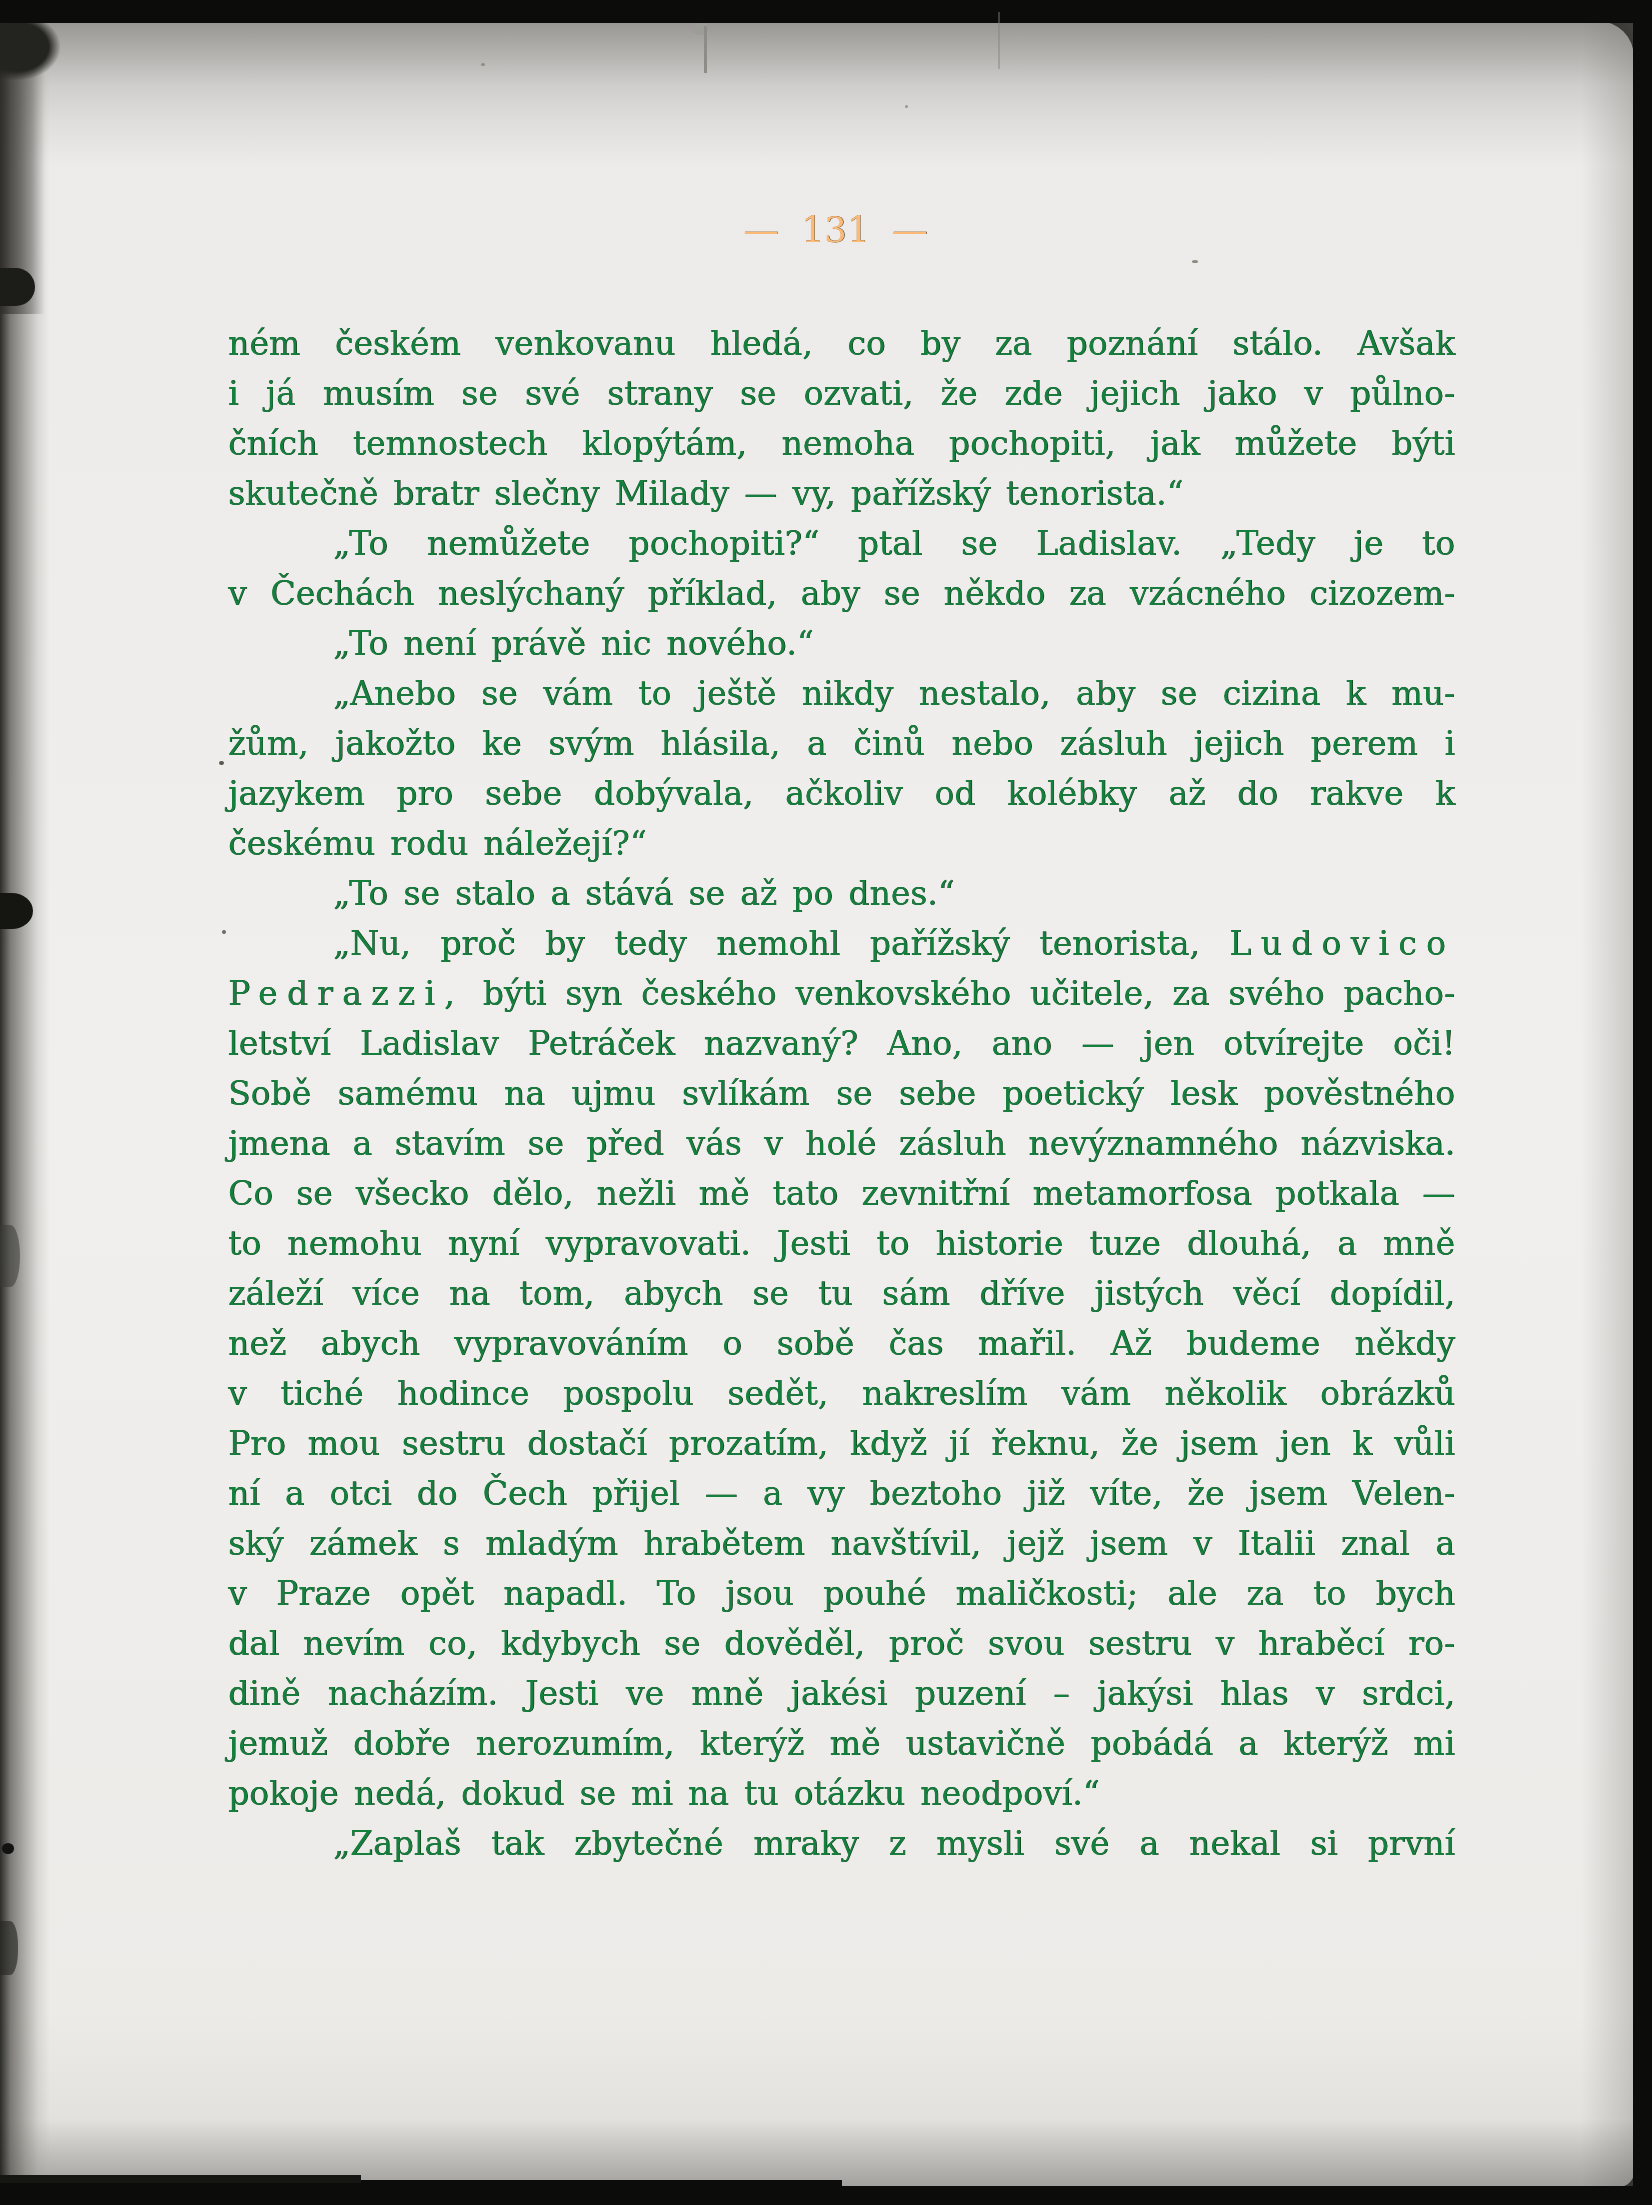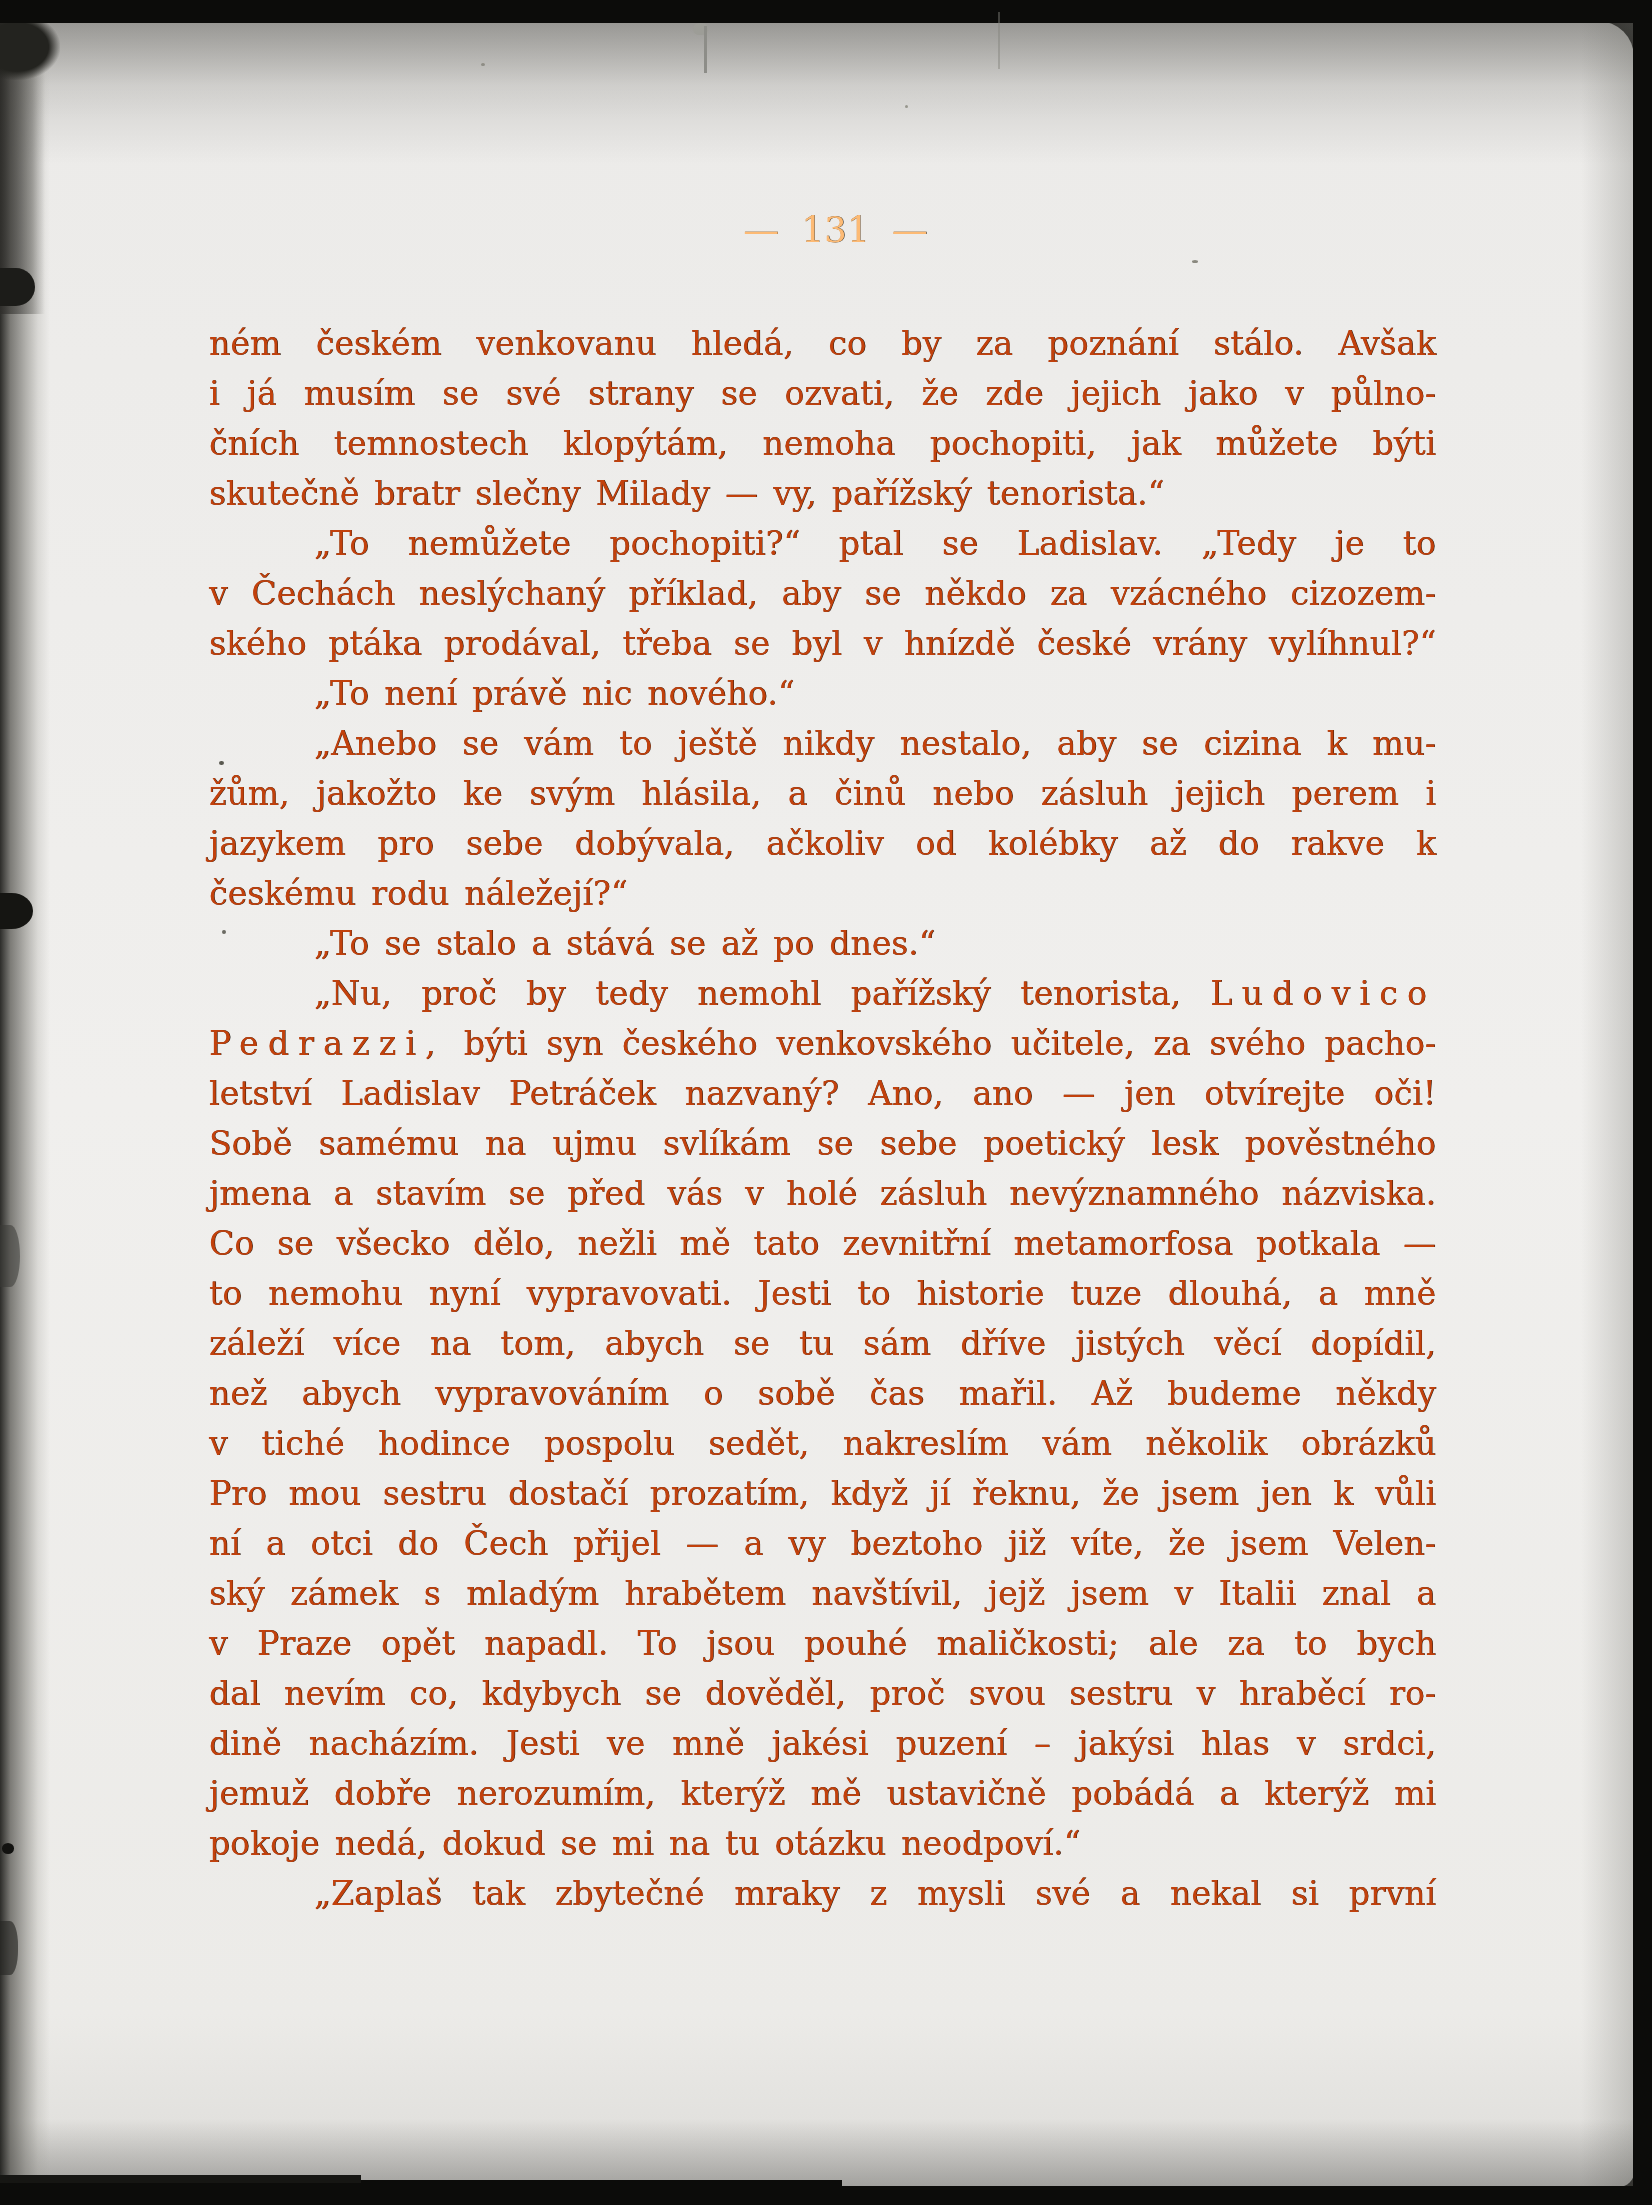--- a/index.html
+++ b/index.html
@@ -64,23 +64,23 @@
   
   .pageno {
     position: absolute; left: 222px; top: 207px; width: 1227px;
     text-align: center;
     font-size: 36px; line-height: 45px;
     color: #fdba74;
     word-spacing: 10.5px;
     text-shadow: 0.4px 0 0 #21211d;
   }
   .text {
-    position: absolute; left: 209px; top: 319px; width: 1227px;
+    position: absolute; left: 228px; top: 319px; width: 1227px;
     font-size: 33px; line-height: 50px;
-    color: #c2410c;
+    color: #15803d;
     text-shadow: 0.4px 0 0 #1a1915;
     word-spacing: 2.3px;
   }
   .l    { text-align: justify; text-align-last: justify; }
   .end  { text-align-last: left; word-spacing: 0.14em; }
   .ind  { text-indent: 105px; }
   .sp   { letter-spacing: 0.28em; }
 </style>
 </head>
 <body>
@@ -97,21 +97,20 @@
 
   <div class="pageno">— 131 —</div>
 
   <main class="text">
     <div class="l">ném českém venkovanu hledá, co by za poznání stálo. Avšak</div>
     <div class="l">i já musím se své strany se ozvati, že zde jejich jako v půlno-</div>
     <div class="l">čních temnostech klopýtám, nemoha pochopiti, jak můžete býti</div>
     <div class="l end">skutečně bratr slečny Milady — vy, pařížský tenorista.“</div>
     <div class="l ind">„To nemůžete pochopiti?“ ptal se Ladislav. „Tedy je to</div>
     <div class="l">v Čechách neslýchaný příklad, aby se někdo za vzácného cizozem-</div>
-    <div class="l">ského ptáka prodával, třeba se byl v hnízdě české vrány vylíhnul?“</div>
     <div class="l ind end">„To není právě nic nového.“</div>
     <div class="l ind">„Anebo se vám to ještě nikdy nestalo, aby se cizina k mu-</div>
     <div class="l">žům, jakožto ke svým hlásila, a činů nebo zásluh jejich perem i</div>
     <div class="l">jazykem pro sebe dobývala, ačkoliv od kolébky až do rakve k</div>
     <div class="l end">českému rodu náležejí?“</div>
     <div class="l ind end">„To se stalo a stává se až po dnes.“</div>
     <div class="l ind"><span>„Nu, proč by tedy nemohl pařížský tenorista, </span><span class="sp">Ludovico</span></div>
     <div class="l"><span class="sp">Pedrazzi,</span><span> býti syn českého venkovského učitele, za svého pacho-</span></div>
     <div class="l">letství Ladislav Petráček nazvaný? Ano, ano — jen otvírejte oči!</div>
     <div class="l">Sobě samému na ujmu svlíkám se sebe poetický lesk pověstného</div>

